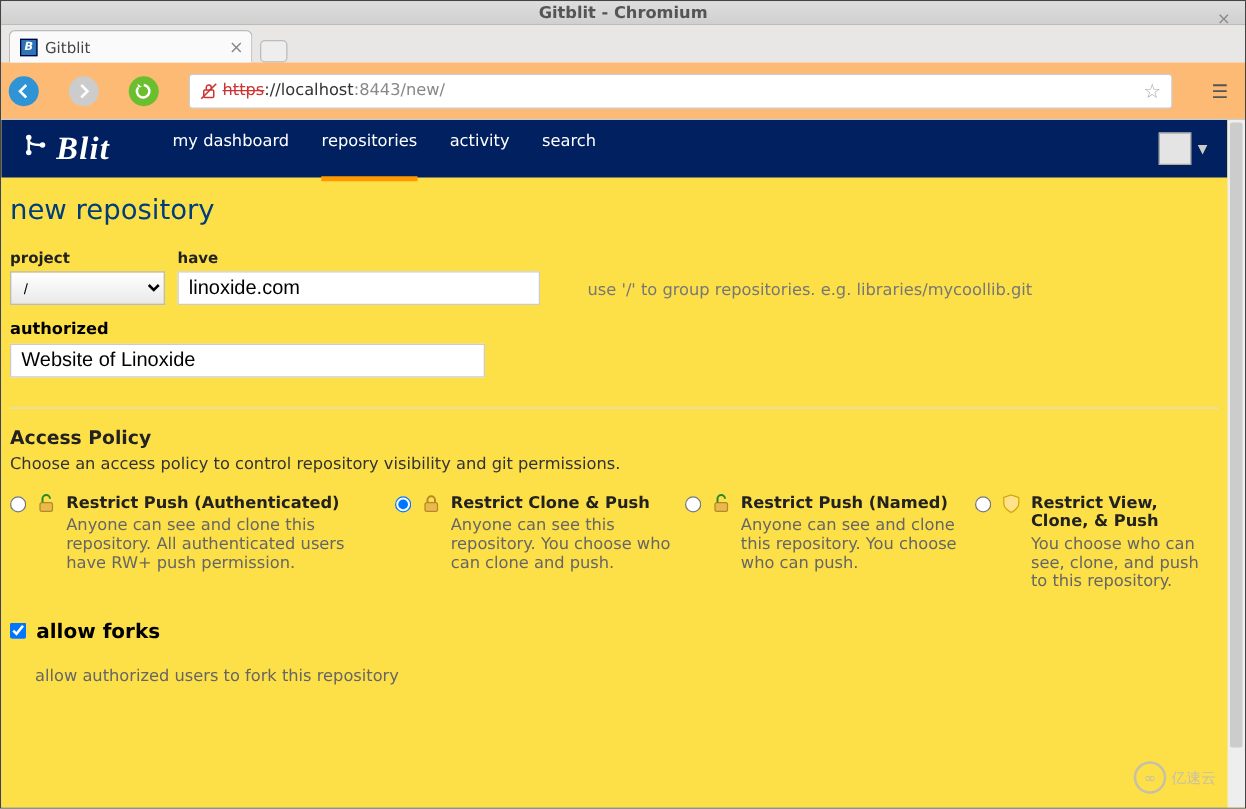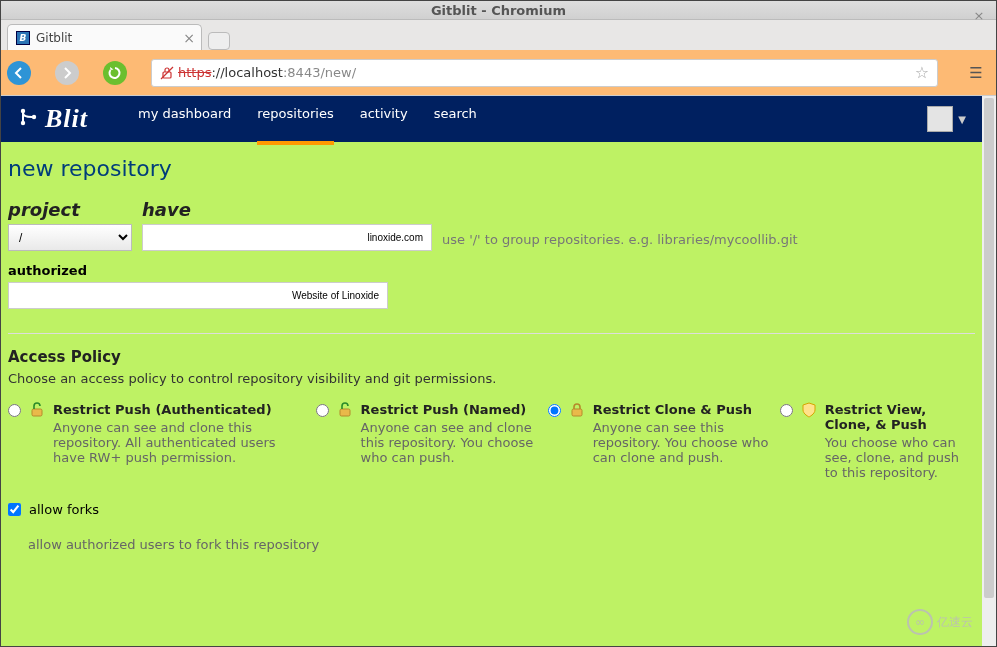--- a/index.html
+++ b/index.html
@@ -23,64 +23,64 @@
 .nav-reload { background:#6bbf2f; color:#fff; border-radius:50%; }
 .urlbar { flex:1; height:28px; border:1px solid #ccc; border-radius:3px; background:#fff; display:flex; align-items:center; padding:0 8px; font-size:13px; position:relative; }
 .url-https-icon { width:14px; height:14px; margin-right:4px; }
 .url-protocol { color:#c33; text-decoration:line-through; }
 .url-host { color:#333; }
 .url-port { color:#888; }
 .url-path { color:#888; }
 .star { position:absolute; right:8px; color:#aaa; font-size:16px; }
 .hamburger { width:28px; height:28px; display:flex; align-items:center; justify-content:center; color:#555; font-size:15px; }
 
-.content-area { flex:1; background:#bef264; position:relative; overflow:hidden; }
+.content-area { flex:1; background:#fde047; position:relative; overflow:hidden; }
 .page-scroll { position:absolute; top:0; left:0; right:14px; bottom:0; overflow:hidden; }
 .scrollbar { position:absolute; right:0; top:0; width:14px; bottom:0; background:#eee; }
 .scrollbar-thumb { position:absolute; right:2px; top:2px; width:10px; height:500px; background:#ccc; border-radius:2px; }
 
 .navbar { background:#002060; height:46px; display:flex; align-items:center; padding:0 16px; color:#fff; }
 .brand { display:flex; align-items:center; gap:4px; margin-right:50px; }
 .brand-logo { font-size:22px; }
 .brand-text { font-size:26px; font-weight:bold; font-style:italic; font-family: Georgia, serif; letter-spacing:1px; }
 .navmenu { display:flex; gap:26px; font-size:13px; }
 .navitem { color:#fff; padding-bottom:12px; cursor:pointer; position:relative; }
 .navitem.active::after { content:""; position:absolute; bottom:-12px; left:0; right:0; height:4px; background:#ff9900; }
 .nav-right { margin-left:auto; display:flex; align-items:center; gap:5px; }
 .avatar { width:26px; height:26px; background:#e4e4e4; border:1px solid #aaa; }
 .caret { color:#ccc; font-size:10px; }
 
 .page { padding: 14px 7px; }
 h1.page-title { font-size:22px; color:#003d7a; font-weight:normal; margin-bottom:18px; }
 .form-row { display:flex; gap:10px; margin-bottom:6px; align-items:flex-end; }
-.form-col .label { font-weight:bold; font-size:18px; color:#222; margin-bottom:4px; display:block;font-style:italic; }
+.form-col .label { font-weight:bold; font-size:12px; color:#222; margin-bottom:4px; display:block; }
 select.project { width:124px; height:27px; border:1px solid #bbb; background:linear-gradient(#fff,#e9e9e9); padding:0 6px; font-size:12px; }
-input.text { height:27px; border:1px solid #ccc; padding:0 8px; font-size:10px; background:#fff;text-align:right; }
+input.text { height:27px; border:1px solid #ccc; padding:0 8px; font-size:16px; background:#fff; }
 input.name { width:290px; }
-.hint { font-size:13px; color:#777; padding-bottom:4px; }
+.hint { font-size:13px; color:#777; padding-bottom:4px;margin-left:28px; }
 .desc-row { margin-top:12px; }
 input.desc { width:380px; }
 hr.sep { margin:24px 0 14px; border:none; border-top:1px solid #ddd; }
 .section-title { font-weight:bold; font-size:15px; color:#222; }
 .section-sub { font-size:13px; color:#333; margin:5px 0 16px; }
 
 .policy-list { display:flex; flex-direction:row; gap:10px; }
 .policy-item { display:flex; gap:8px; align-items:flex-start; }
 .policy-item input[type=radio] { margin-top:2px; }
 .policy-icon { width:16px; height:16px; display:inline-flex; align-items:center; justify-content:center; font-size:12px; }
 .lock-green { color:#2a8a2a; }
 .lock-orange { color:#d88a1c; }
 .shield { color:#e5b400; }
 .policy-text { flex:1; }
 .policy-title { font-weight:bold; font-size:13px; color:#222; }
 .policy-desc { font-size:13px; color:#666; margin-top:3px; margin-left:0; }
 
 .forks { margin-top:22px; }
 .forks-row { display:flex; align-items:center; gap:8px; }
-.forks-label { font-weight:normal; font-size:13px; }
+.forks-label { font-weight:bold; font-size:16px; }
 .forks-desc { font-size:13px; color:#666; margin-top:20px; margin-left:20px; }
 
 .watermark { position:absolute; right:24px; bottom:12px; color:#bbb; font-size:12px; display:flex; align-items:center; gap:4px; opacity:.85; }
 .watermark .wm-logo { width:26px; height:26px; border:2px solid #bbb; border-radius:50%; display:flex; align-items:center; justify-content:center; font-size:12px; }
 </style>
 </head>
 <body>
 
 <div class="window-frame">
   <div class="titlebar">
@@ -196,44 +196,44 @@
                   <path d="M5 7 V4 a3 3 0 0 1 6 0" stroke="#2a8a2a" stroke-width="1.6" fill="none"></path>
                 </svg>
             </span>
             <div class="policy-text">
               <div class="policy-title">Restrict Push (Authenticated)</div>
               <div class="policy-desc">Anyone can see and clone this repository. All authenticated users have RW+ push permission.</div>
             </div>
           </div>
 
           <div class="policy-item">
+            <input type="radio" name="policy" checked="" style="">
+            <span class="policy-icon lock-orange">
+              <svg width="16" height="16" viewBox="0 0 16 16">
+                  <rect x="3" y="7" width="10" height="7" rx="1.5" fill="#e9b94a" stroke="#b5892a"></rect>
+                  <path d="M5 7 V5 a3 3 0 0 1 6 0 V7" stroke="#b5892a" stroke-width="1.6" fill="none"></path>
+                </svg>
+            </span>
+            <div class="policy-text">
+              <div class="policy-title">Restrict Clone &amp; Push</div>
+              <div class="policy-desc">Anyone can see this repository. You choose who can clone and push.</div>
+            </div>
+          </div>
+
+          <div class="policy-item">
             <input type="radio" name="policy" style="">
             <span class="policy-icon lock-green">
               <svg width="16" height="16" viewBox="0 0 16 16">
                   <rect x="3" y="7" width="10" height="7" rx="1.5" fill="#e9b94a" stroke="#b5892a"></rect>
                   <path d="M5 7 V4 a3 3 0 0 1 6 0" stroke="#2a8a2a" stroke-width="1.6" fill="none"></path>
                 </svg>
             </span>
             <div class="policy-text">
               <div class="policy-title">Restrict Push (Named)</div>
               <div class="policy-desc">Anyone can see and clone this repository. You choose who can push.</div>
-            </div>
-          </div>
-
-          <div class="policy-item">
-            <input type="radio" name="policy" checked="" style="">
-            <span class="policy-icon lock-orange">
-              <svg width="16" height="16" viewBox="0 0 16 16">
-                  <rect x="3" y="7" width="10" height="7" rx="1.5" fill="#e9b94a" stroke="#b5892a"></rect>
-                  <path d="M5 7 V5 a3 3 0 0 1 6 0 V7" stroke="#b5892a" stroke-width="1.6" fill="none"></path>
-                </svg>
-            </span>
-            <div class="policy-text">
-              <div class="policy-title">Restrict Clone &amp; Push</div>
-              <div class="policy-desc">Anyone can see this repository. You choose who can clone and push.</div>
             </div>
           </div>
 
           <div class="policy-item">
             <input type="radio" name="policy" style="">
             <span class="policy-icon shield">
               <svg width="16" height="16" viewBox="0 0 16 16">
                   <path d="M8 1 L14 3 V8 C14 12 8 15 8 15 C8 15 2 12 2 8 V3 Z" fill="#ffe28a" stroke="#d4a600" stroke-width="1"></path>
                 </svg>
             </span>

